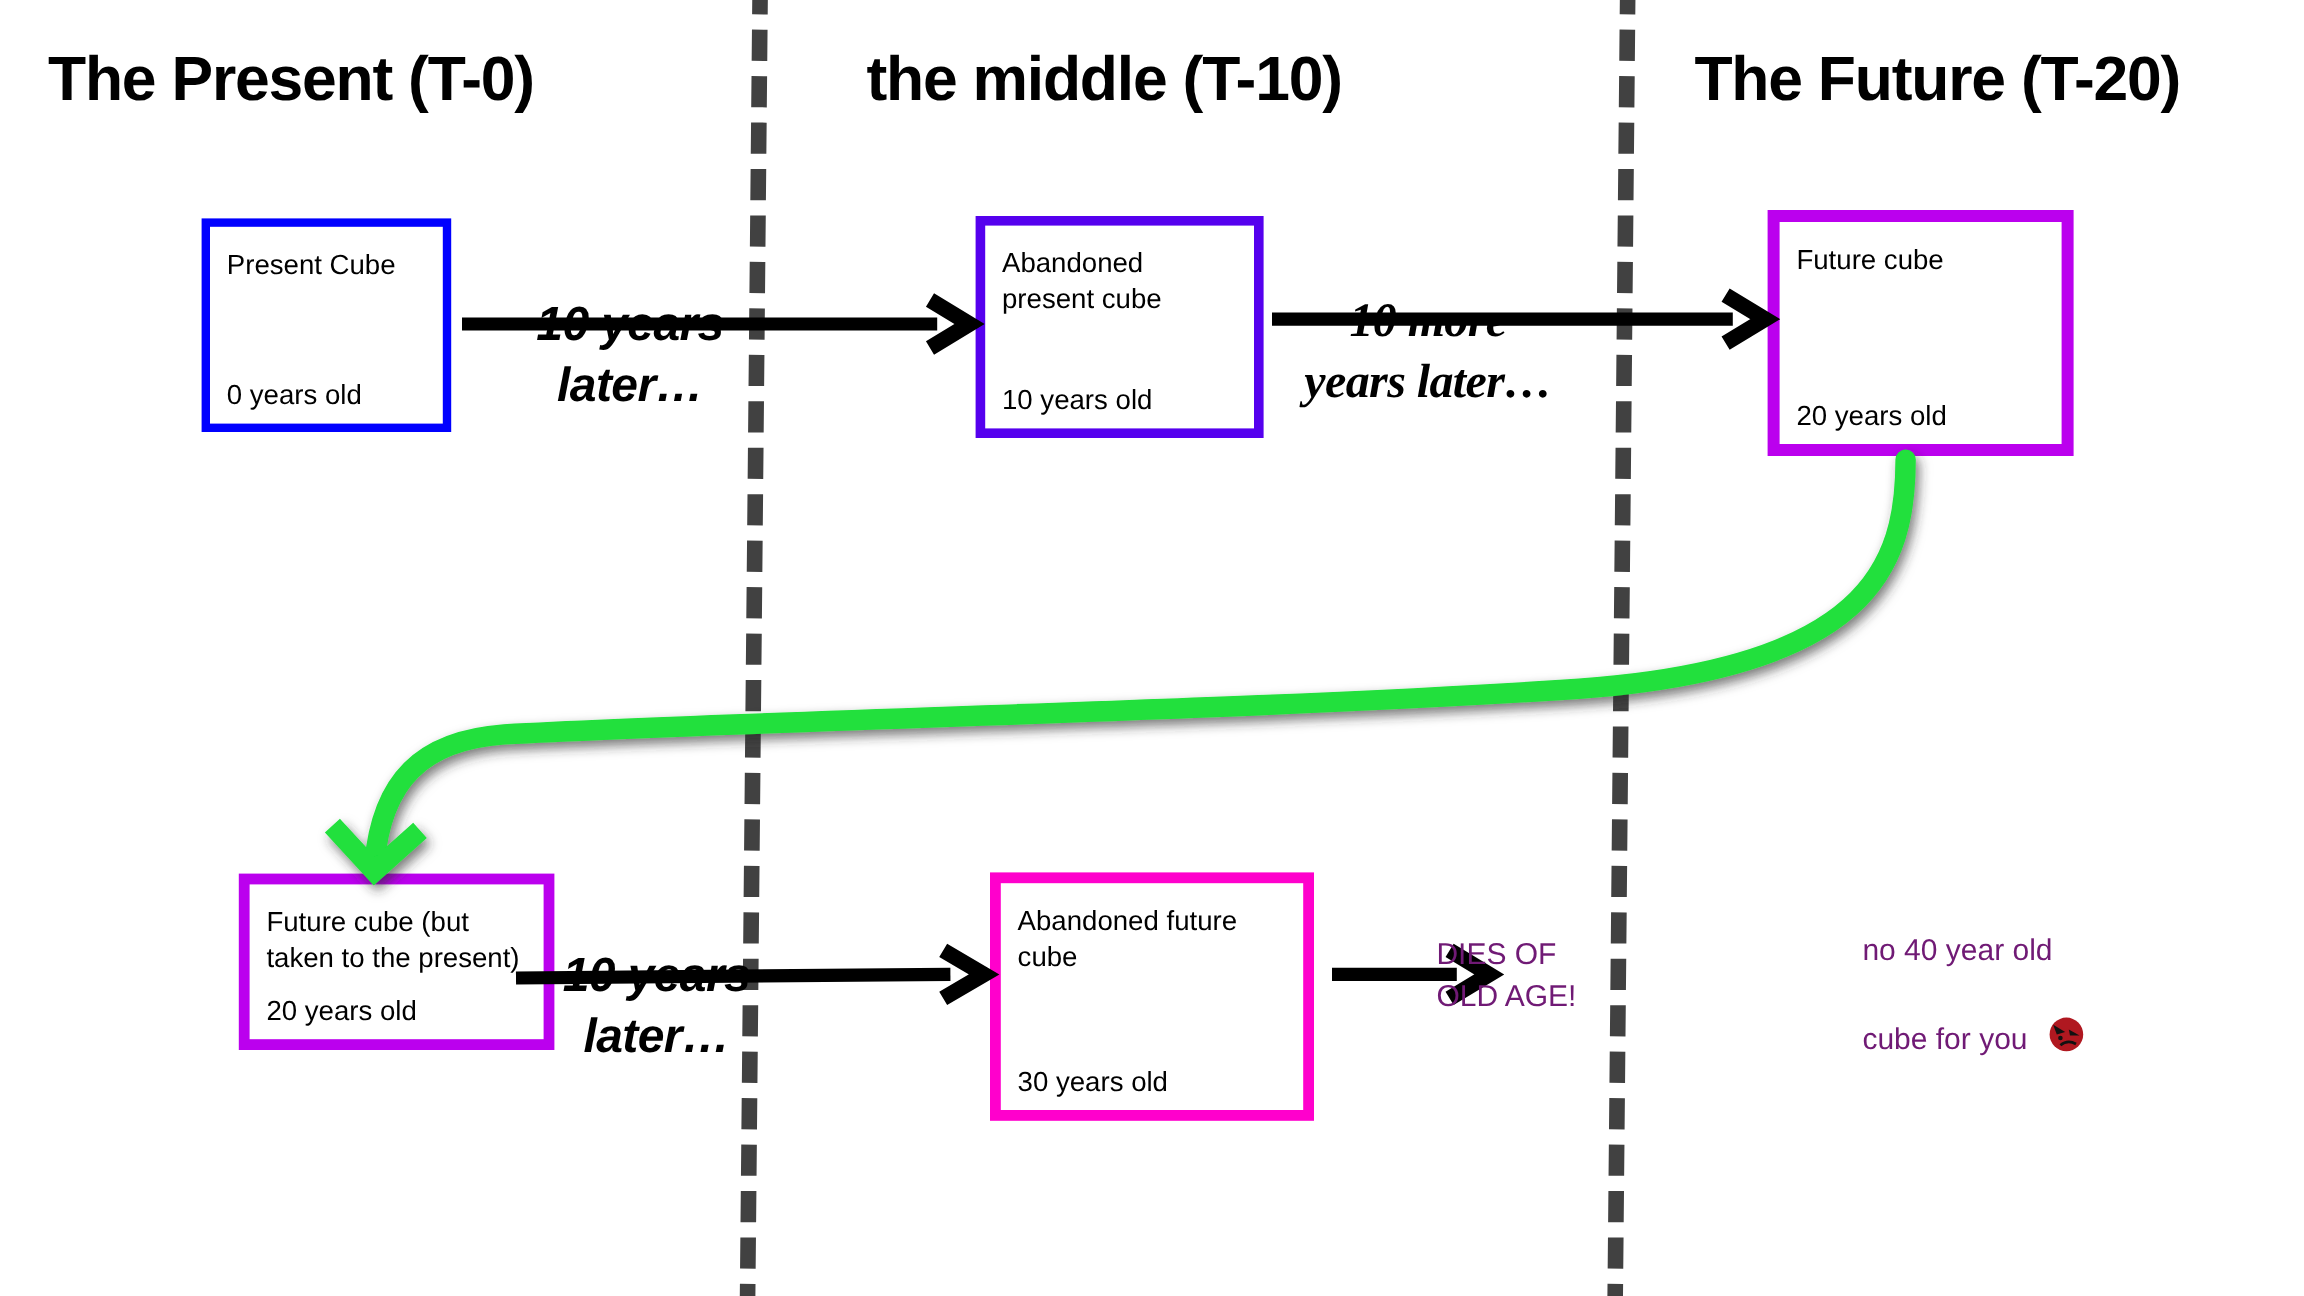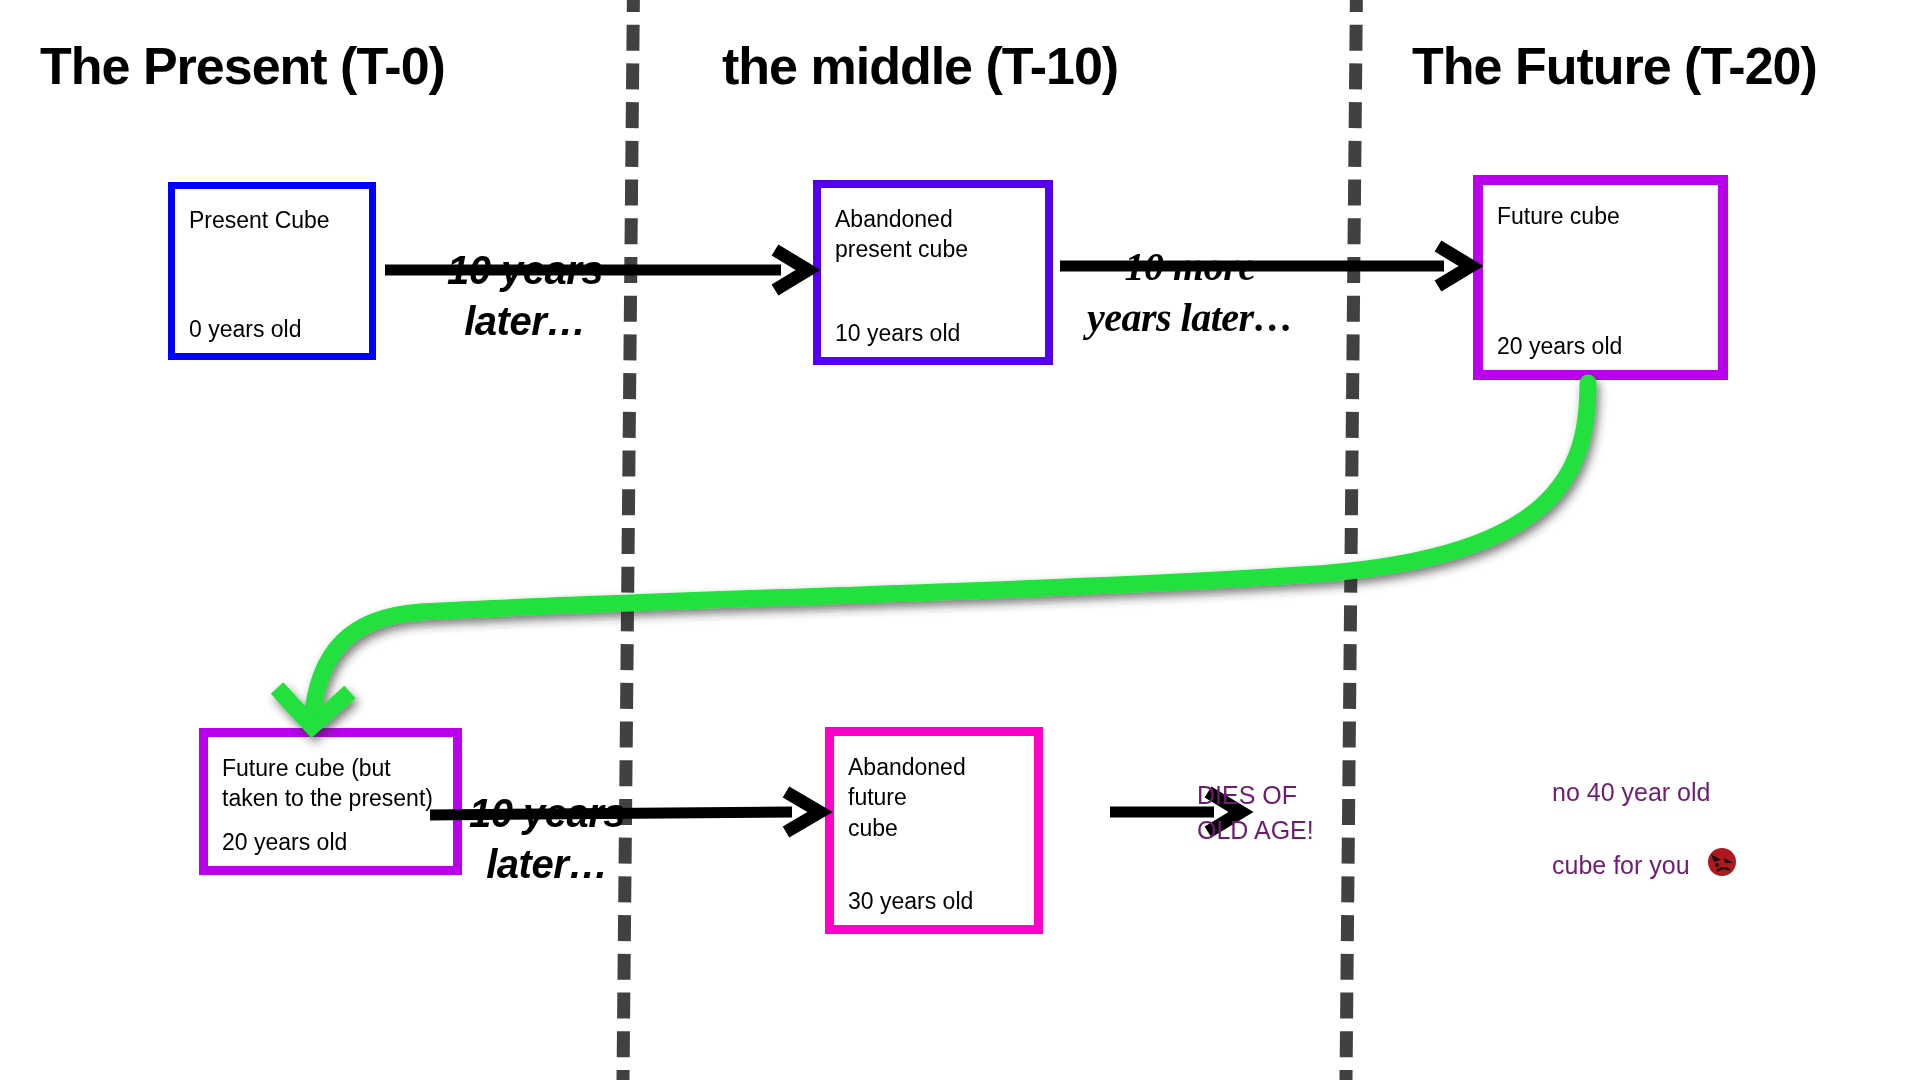--- a/index.html
+++ b/index.html
@@ -78,21 +78,21 @@
   #box-future {
     left: 1473px; top: 175px; width: 255px; height: 205px;
     border: 10px solid #bb00ee;
   }
   #box-future-in-present {
     left: 171px; top: 728px; width: 263px; height: 147px;
     border: 9px solid #bb00ee;
     margin-left: 28px;
   }
   #box-abandoned-future {
-    left: 825px; top: 727px; width: 218px; height: 207px;
+    left: 825px; top: 727px; width: 270px; height: 207px;
     border: 9px solid #ff00cc;
   }
 
   
   .arrow {
     position: absolute;
     height: 40px;
   }
   .arrow svg { display: block; overflow: visible; }
 

